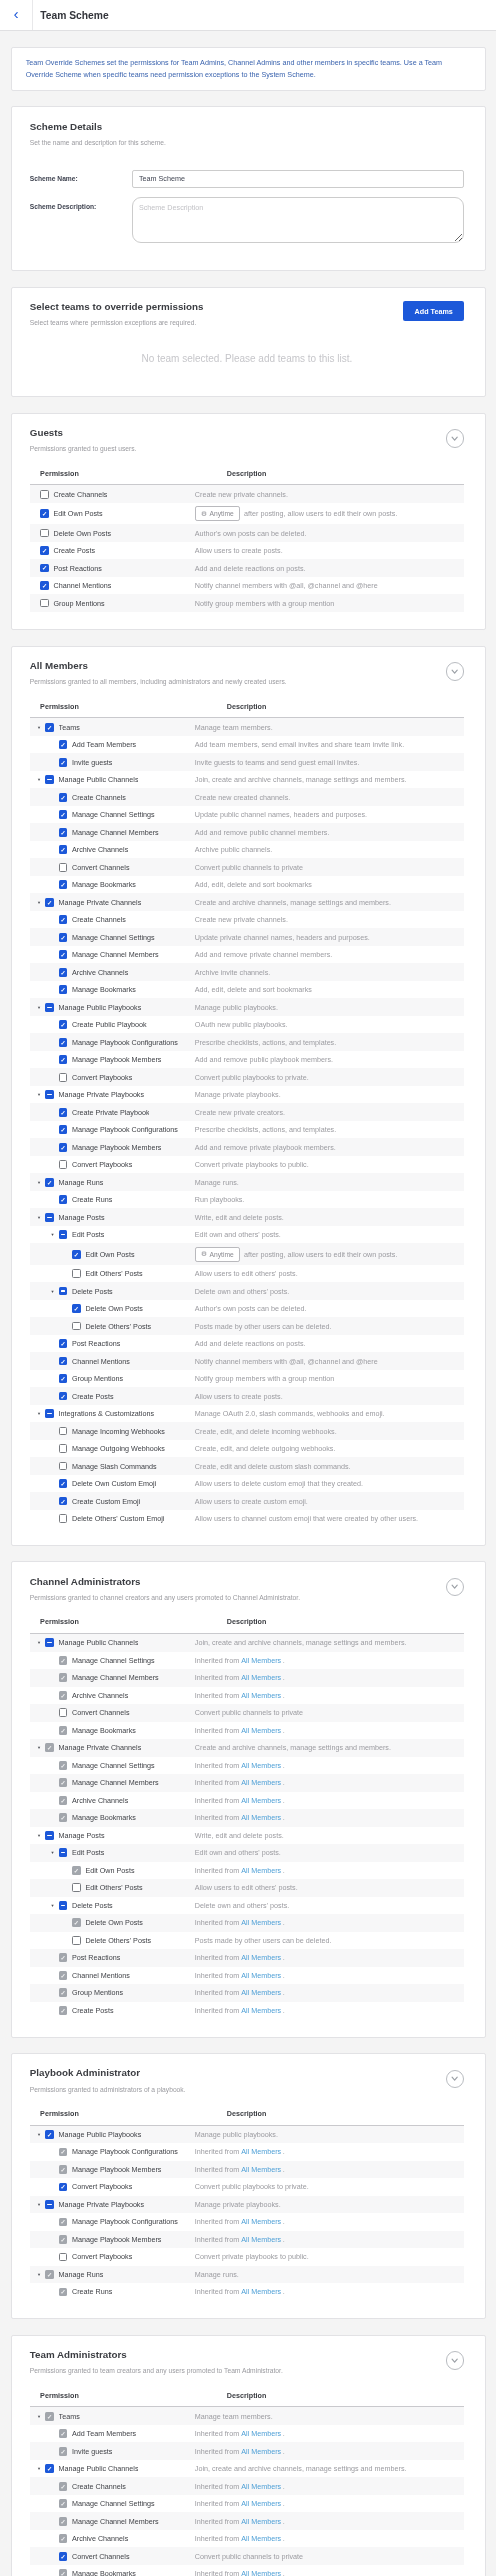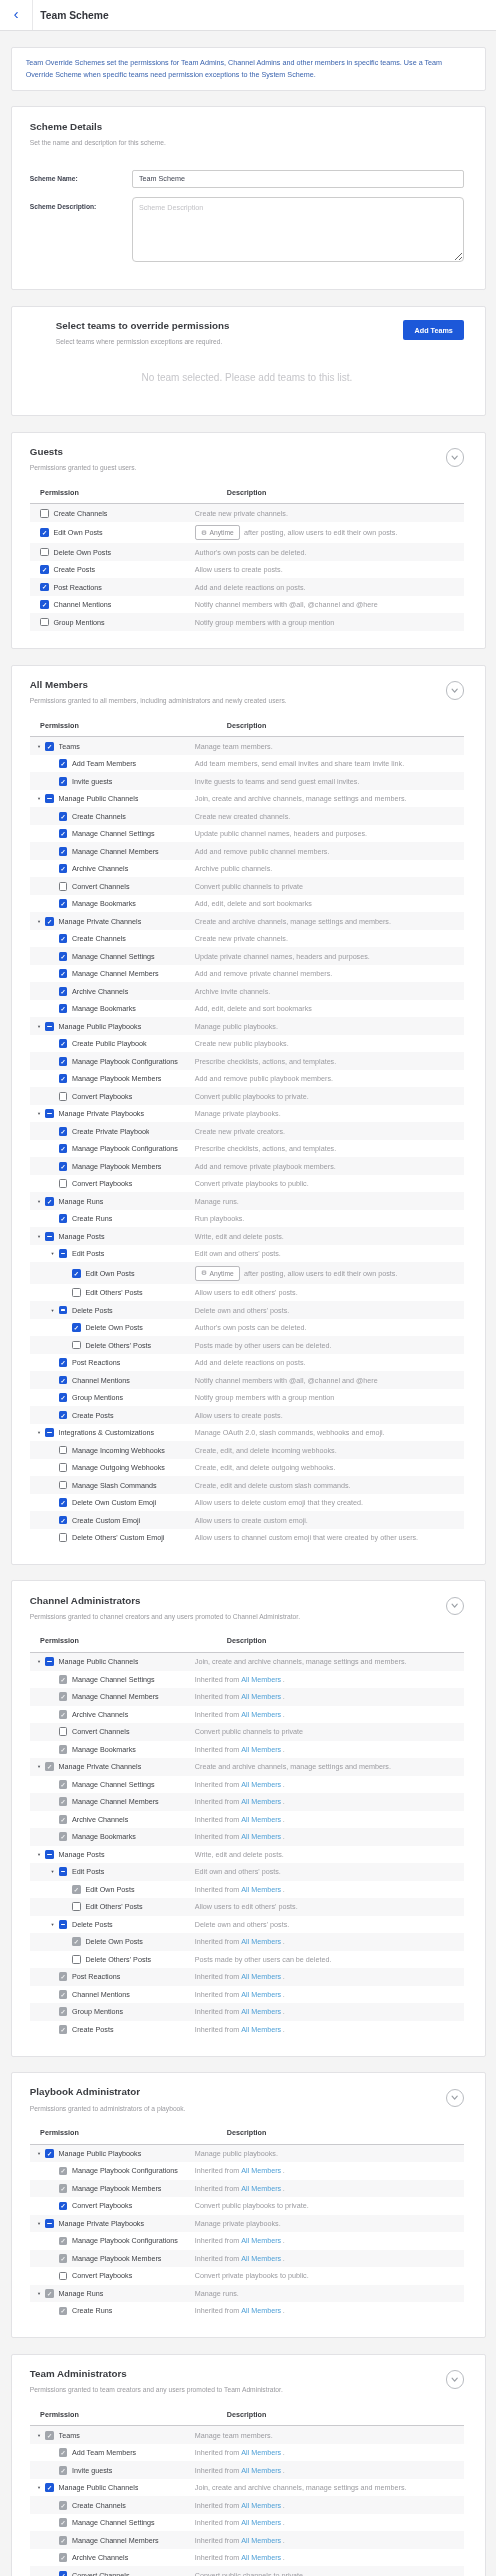--- a/index.html
+++ b/index.html
@@ -40,27 +40,27 @@
   .form-row label {
     flex: 0 0 102px; font-size: 6.7px; font-weight: 700; color: #3f4350;
     padding-top: 5.2px;
   }
   .form-row input[type=text] {
     flex: 1; height: 18.5px; border: 0.5px solid #ccc; border-radius: 2.1px;
     padding: 0 6.2px; font-size: 7.2px; color: #3f4350;
     font-family: "Liberation Sans", sans-serif;
   }
   .form-row textarea {
-    flex: 1; height: 65px; border: 0.5px solid #ccc; border-radius: 4px;
+    flex: 1; height: 46px; border: 0.5px solid #ccc; border-radius: 9px;
     padding: 4.6px 6.2px; font-size: 7.2px; color: #3f4350;
     font-family: "Liberation Sans", sans-serif;
   }
   .form-row input::placeholder, .form-row textarea::placeholder { color: #c2c2c6; }
   
-  .head-flex { display: flex; justify-content: space-between; align-items: flex-start; margin-left: 26px; }
+  .head-flex { display: flex; justify-content: space-between; align-items: flex-start; }
   .btn-primary {
     background: #1c58d9; color: #fff; border: none; border-radius: 2.1px;
     font-size: 7.2px; font-weight: 700; padding: 5.7px 11.3px; cursor: pointer;
     font-family: "Liberation Sans", sans-serif;
   }
   .empty-state { text-align: center; color: #c6c6ca; font-size: 10px; padding: 25px 0 14.4px; }
   
   .perm-head { display: flex; justify-content: space-between; align-items: flex-start; }
   .collapse-btn {
     width: 18.5px; height: 18.5px; border-radius: 50%; background: #fff;
@@ -445,21 +445,21 @@
               </div>
             </div>
             <div class="perm-row">
               <div class="perm-left">
                 <span class="indent" style="width: 20.6px;"></span>
                 <span class="arrowslot"></span>
                 <span class="cb checked"></span>
                 <span class="perm-label">Create Public Playbook</span>
               </div>
               <div class="perm-desc">
-                <span>Create new public playbooks.</span>
+                <span>OAuth new public playbooks.</span>
               </div>
             </div>
             <div class="perm-row">
               <div class="perm-left">
                 <span class="indent" style="width: 20.6px;"></span>
                 <span class="arrowslot"></span>
                 <span class="cb checked"></span>
                 <span class="perm-label">Manage Playbook Configurations</span>
               </div>
               <div class="perm-desc">

